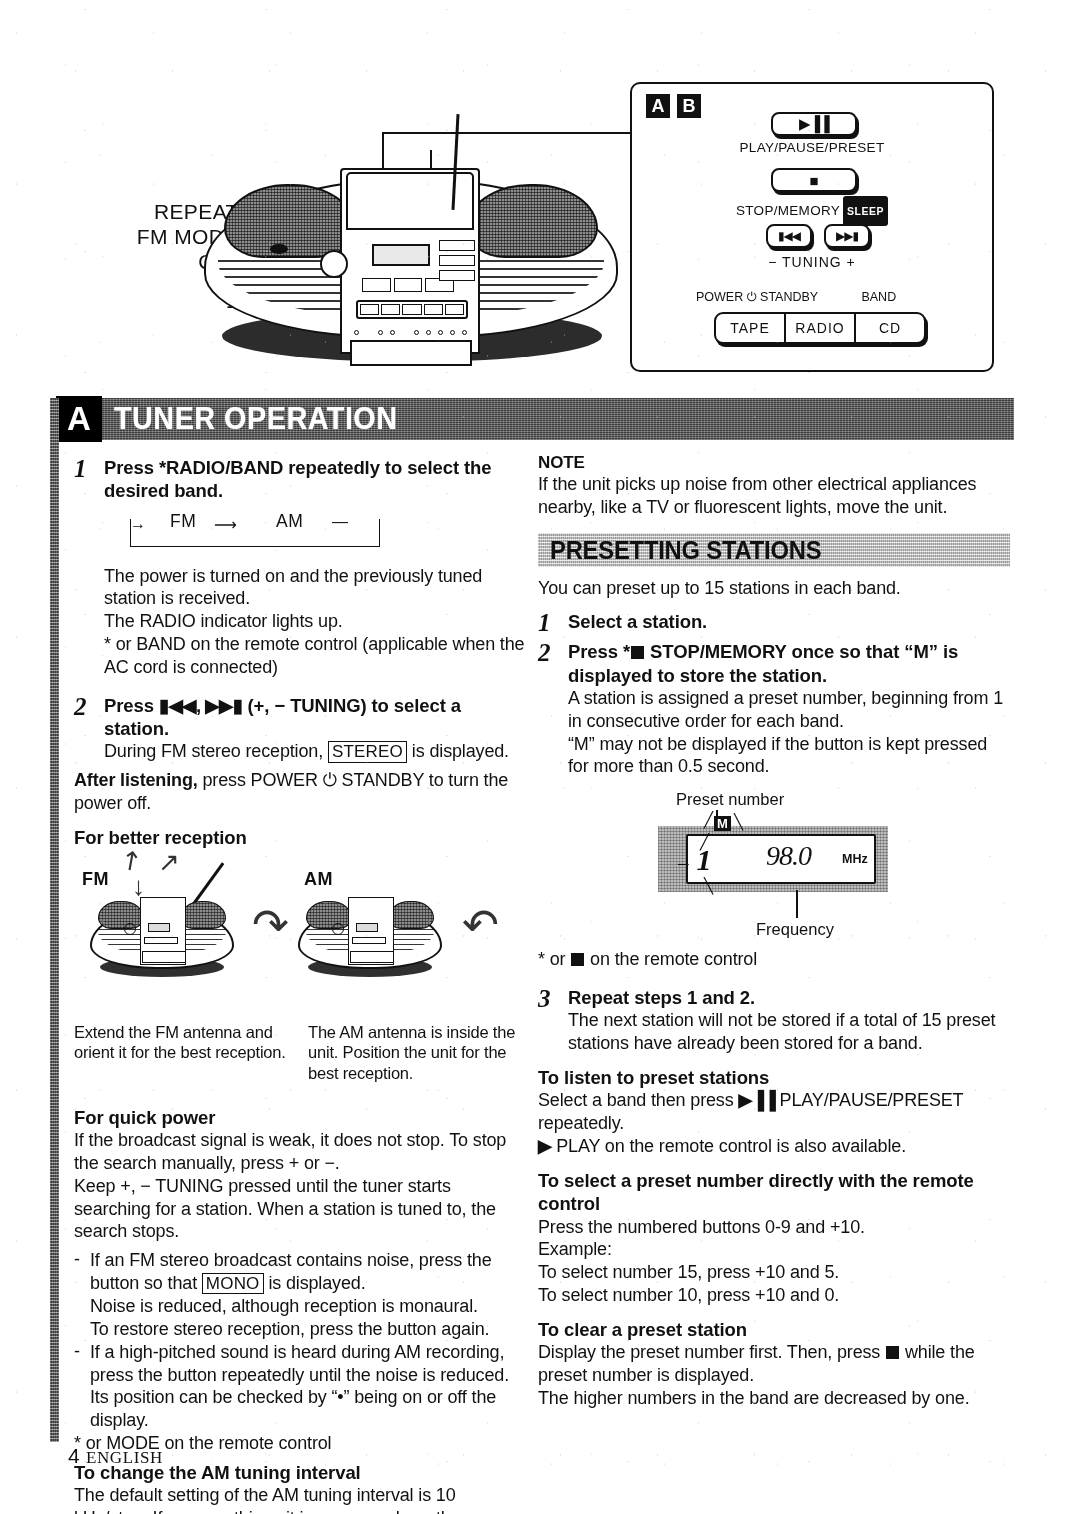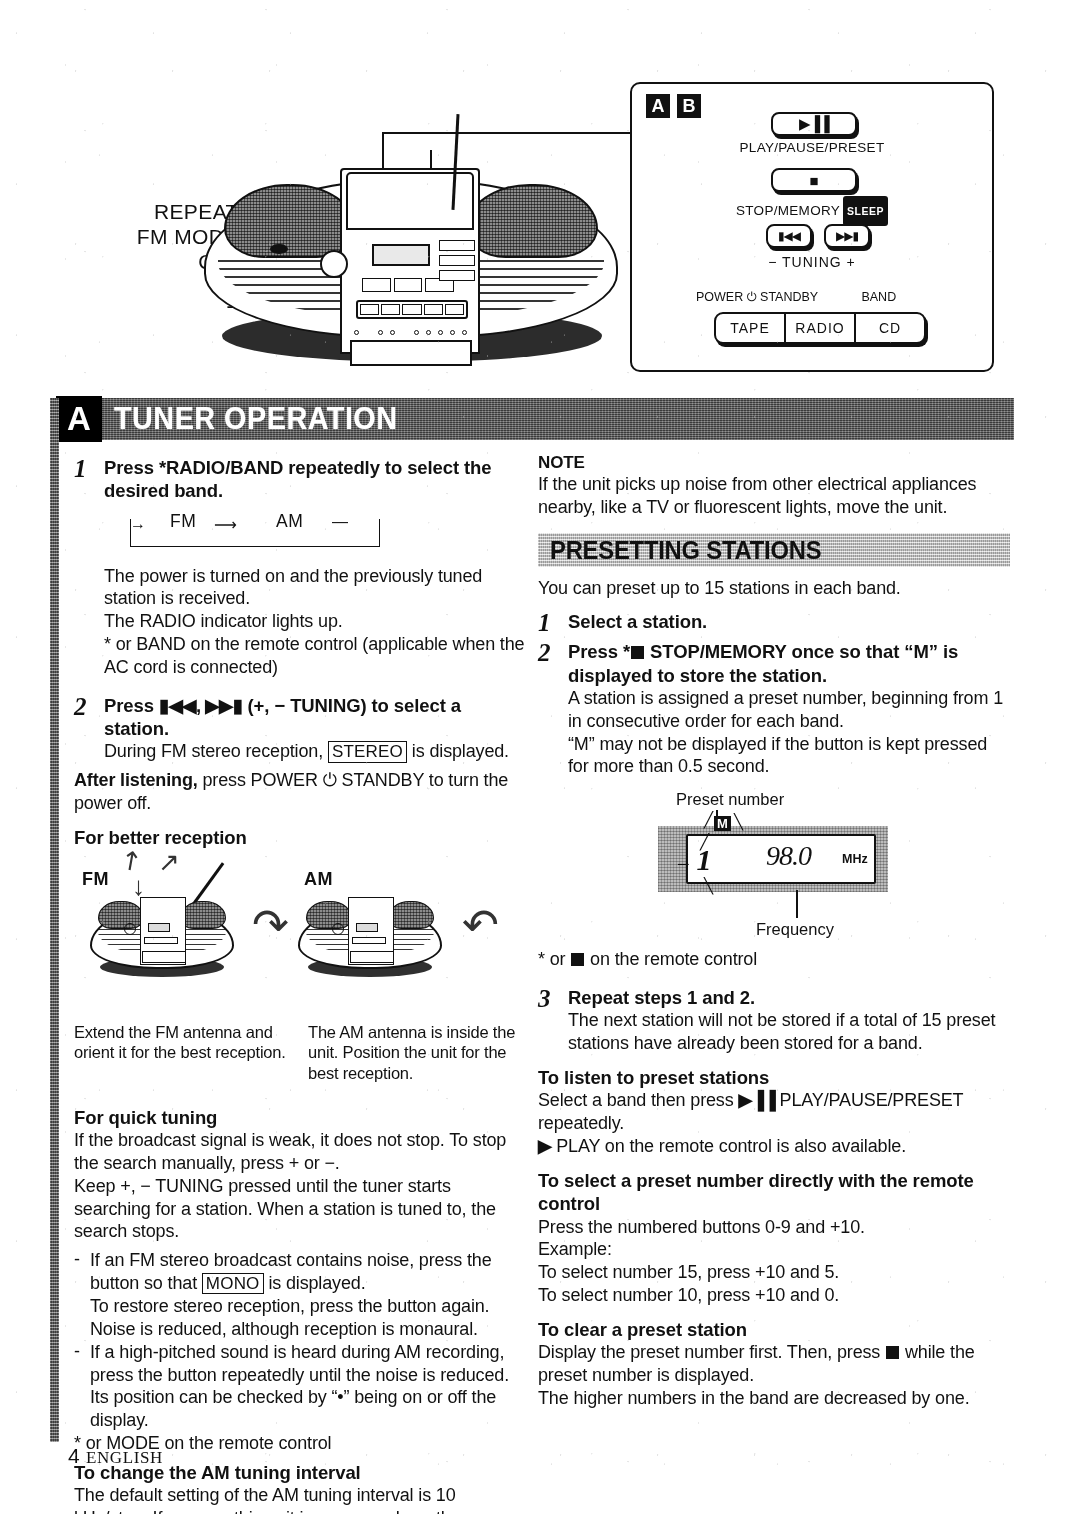--- a/index.html
+++ b/index.html
@@ -494,32 +494,32 @@
           <div class="mtray"></div>
       </div>
     </div>
 
     <div style="display:flex; gap:16px;">
       <p class="capt" style="width:218px;">Extend the FM antenna and orient it for the best reception.</p>
       <p class="capt" style="width:210px;">The AM antenna is inside the unit. Position the unit for the best reception.</p>
     </div>
 
     <div class="sp-s"></div>
-    <h3 class="b">For quick tuning</h3>
+    <h3 class="b">For quick power</h3>
     <p class="t">If the broadcast signal is weak, it does not stop. To stop the search manually, press + or −.</p>
     <p class="t">Keep +, − TUNING pressed until the tuner starts searching for a station. When a station is tuned to, the search stops.</p>
 
     <div class="sp-s"></div>
 
     <div style="display:flex;">
       <div style="width:16px; font-size:18px;">-</div>
       <div style="flex:1;">
         <p class="t"><span>If an FM stereo broadcast contains noise, press the button so that </span><span class="boxed">MONO</span><span> is displayed.</span></p>
+        <p class="t">Noise is reduced, although reception is monaural.</p>
         <p class="t">To restore stereo reception, press the button again.</p>
-        <p class="t">Noise is reduced, although reception is monaural.</p>
       </div>
     </div>
     <div style="display:flex;">
       <div style="width:16px; font-size:18px;">-</div>
       <p class="t" style="flex:1;">If a high-pitched sound is heard during AM recording, press the button repeatedly until the noise is reduced.  Its position can be checked by “•” being on or off the display.</p>
     </div>
     <p class="t">* or MODE on the remote control</p>
 
     <div class="sp-s"></div>
     <h3 class="b">To change the AM tuning interval</h3>

